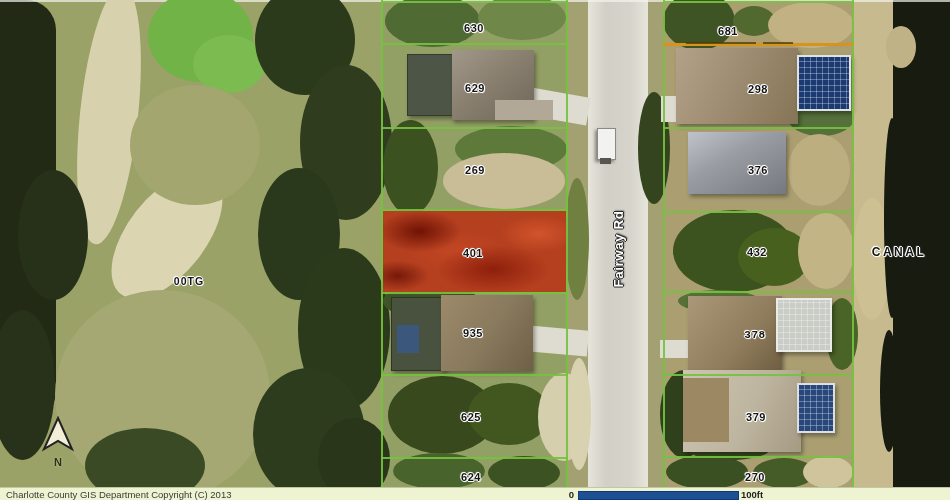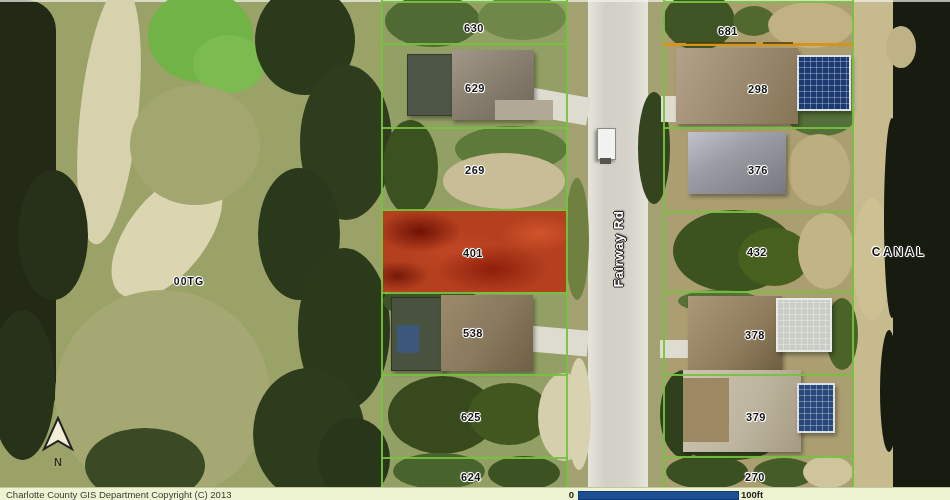--- a/index.html
+++ b/index.html
@@ -157,28 +157,28 @@
     <div class="gl" style="left:663px;top:374px;width:191px;height:2px;"></div>
     <div class="gl" style="left:663px;top:456px;width:191px;height:2px;"></div>
     <div class="abs" style="left:663px;top:43px;width:190px;height:3px;background:#d8931f;"></div>
     <div class="abs" style="left:686px;top:42px;width:70px;height:2px;background:#4a3a08;opacity:.75;"></div>
     <div class="abs" style="left:763px;top:42px;width:30px;height:2px;background:#4a3a08;opacity:.75;"></div>
 
     <span class="plabel" style="left:474px;top:28px;">630</span>
     <span class="plabel" style="left:475px;top:88px;">629</span>
     <span class="plabel" style="left:475px;top:170px;">269</span>
     <span class="plabel" style="left:473px;top:253px;">401</span>
-    <span class="plabel" style="left:473px;top:333px;">538</span>
+    <span class="plabel" style="left:473px;top:333px;">935</span>
     <span class="plabel" style="left:471px;top:417px;">625</span>
     <span class="plabel" style="left:471px;top:477px;">624</span>
     <span class="plabel" style="left:728px;top:31px;">681</span>
     <span class="plabel" style="left:758px;top:89px;">298</span>
     <span class="plabel" style="left:758px;top:170px;">376</span>
     <span class="plabel" style="left:757px;top:252px;">432</span>
-    <span class="plabel" style="left:755px;top:335px;">378</span>
+    <span class="plabel" style="left:755px;top:335px;font-family:Liberation Mono, monospace;">378</span>
     <span class="plabel" style="left:756px;top:417px;">379</span>
     <span class="plabel" style="left:755px;top:477px;">270</span>
 
     <span class="plabel" id="area-label" style="left:189px;top:252px;margin-top:29px;">00TG</span>
     <span class="plabel" id="canal-label" style="left:899px;top:252px;">CANAL</span>
     <span id="road-label">Fairway Rd</span>
 
     <div id="north">
       <svg width="34" height="36">
         <polygon points="17,2 31,33 17,25 3,33" fill="#f2eed8" stroke="#222" stroke-width="2"></polygon>

